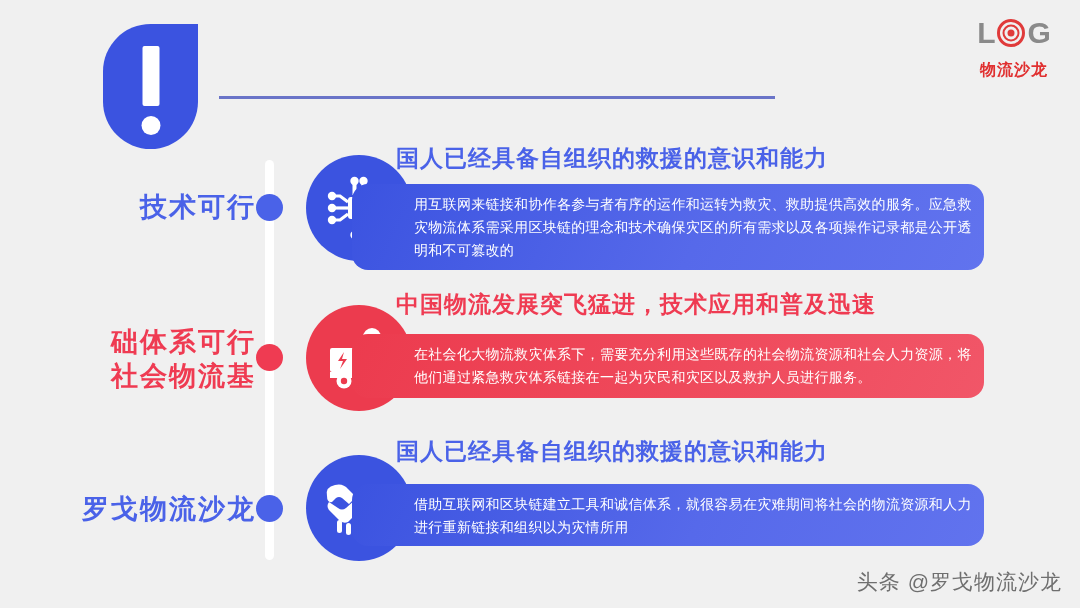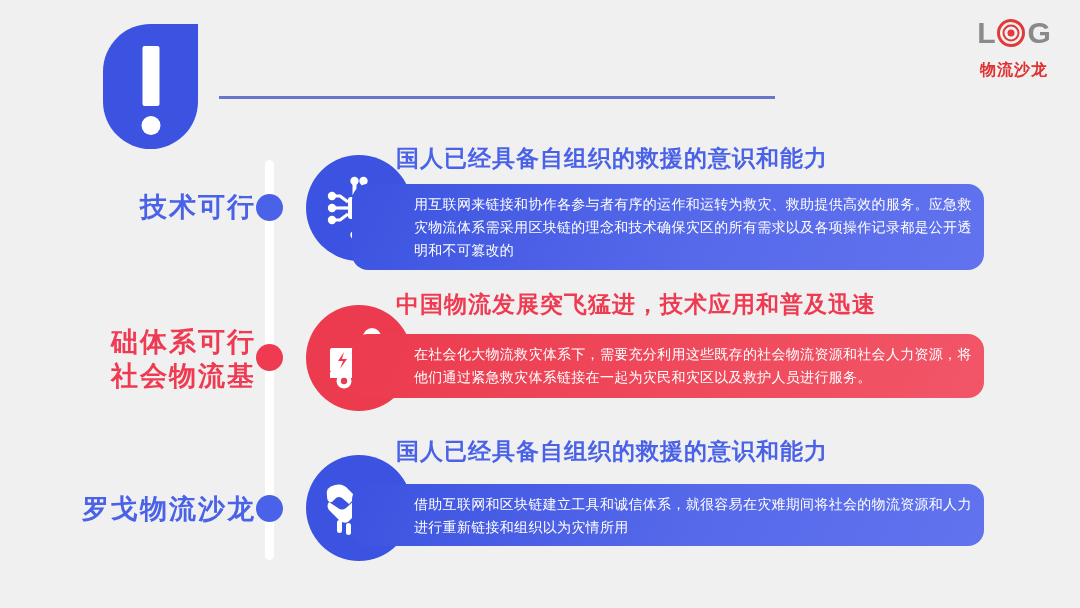--- a/index.html
+++ b/index.html
@@ -201,13 +201,14 @@
         <rect x="23" y="43" width="5" height="12" rx="2.5"></rect>
         <rect x="32" y="44" width="5" height="11" rx="2.5"></rect>
         <rect x="41" y="43" width="5" height="11" rx="2.5"></rect>
       </svg>
     </div>
 
     <div class="card-title c-blue" style="top:436px">国人已经具备自组织的救援的意识和能力</div>
     <div class="panel p-blue" style="top:484px;width:632px;height:62px">借助互联网和区块链建立工具和诚信体系，就很容易在灾难期间将社会的物流资源和人力进行重新链接和组织以为灾情所用</div>
   </div>
 
+  <div class="wm">头条 @罗戈物流沙龙</div>
 </div>
 
 </body></html>

